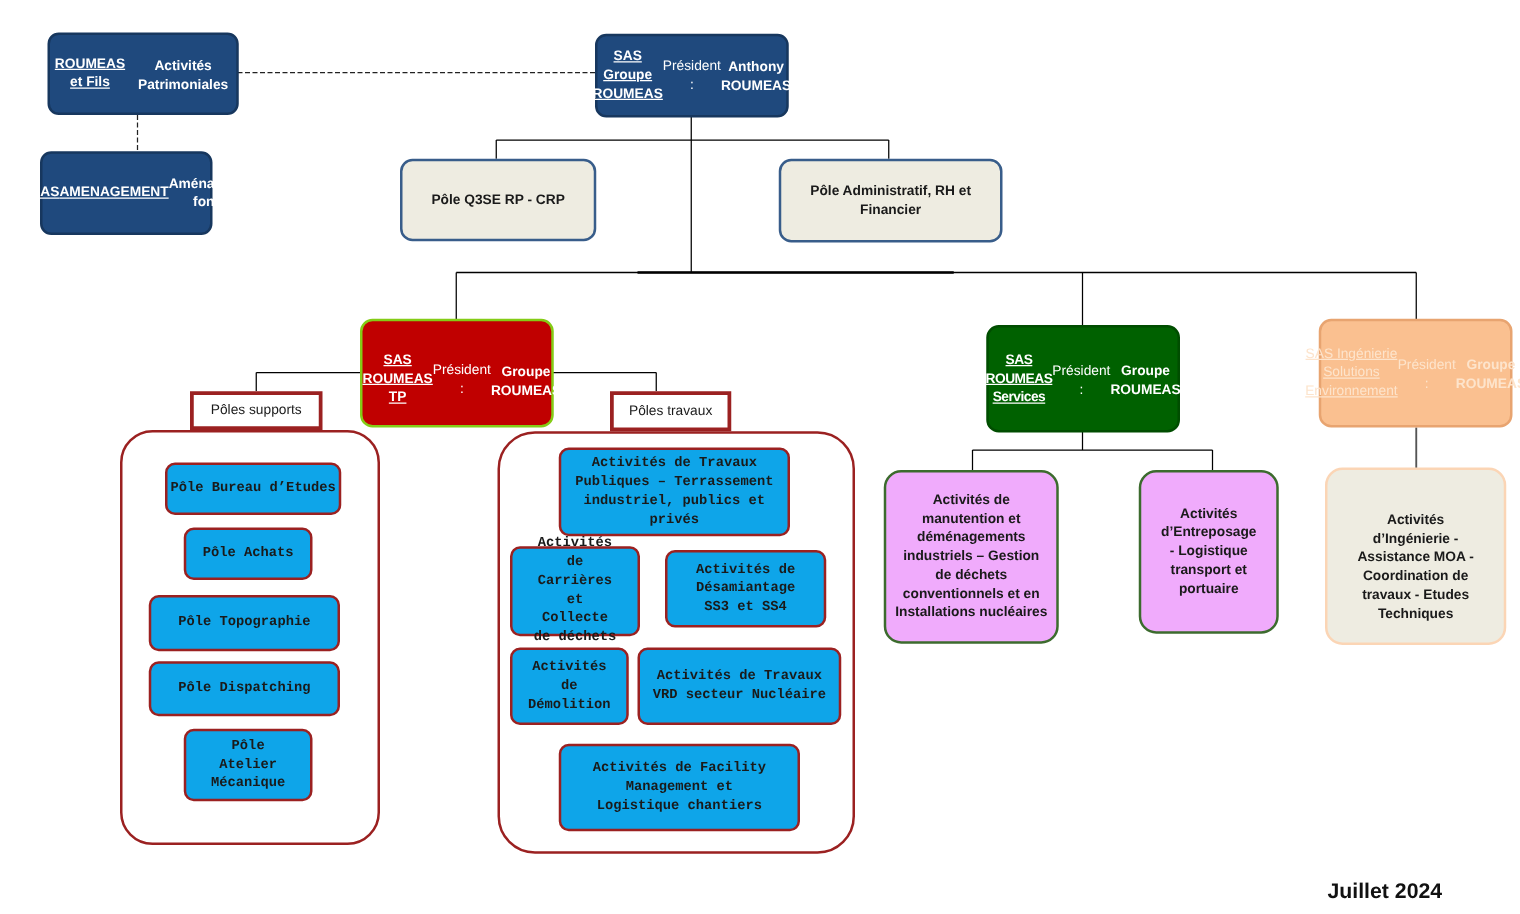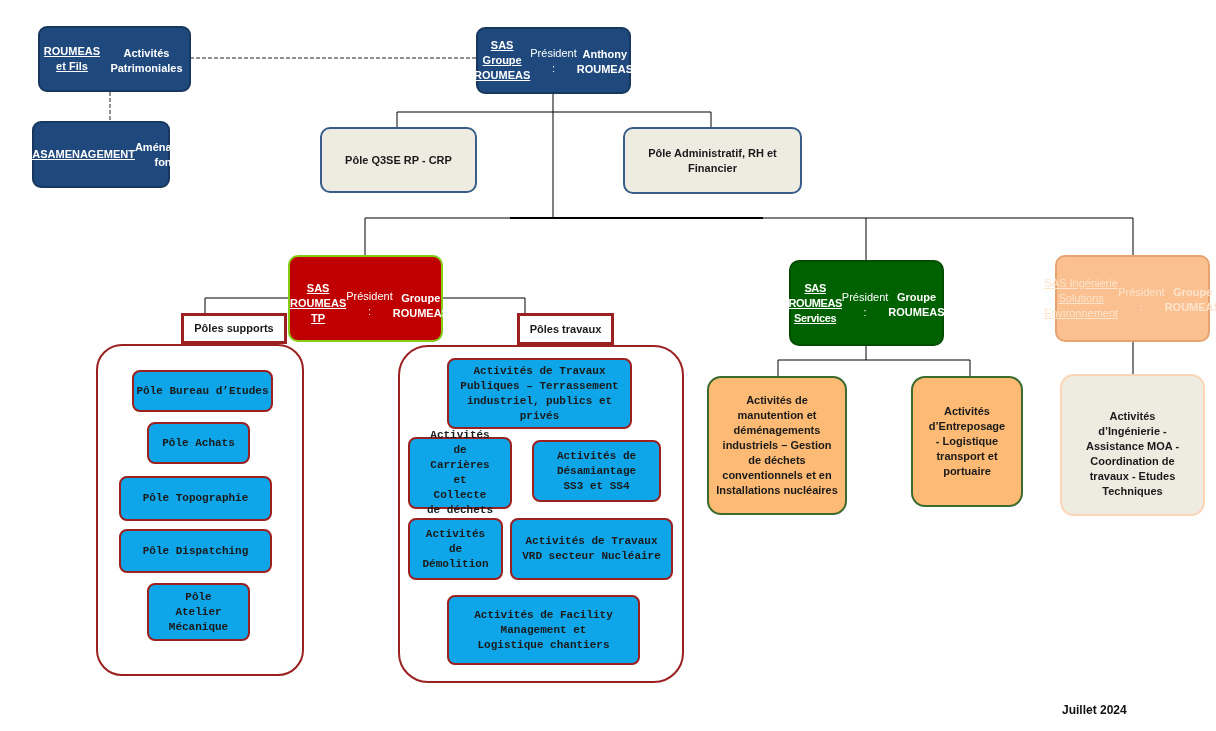--- a/index.html
+++ b/index.html
@@ -7,29 +7,29 @@
          font-family: "Liberation Sans", sans-serif; }
   .box { position: absolute; box-sizing: border-box; display: flex; 
          align-items: center; justify-content: center; text-align: center;
          font-size: 11px; font-weight: bold; line-height: 15px; }
   .blue { background: #1f497d; color: #fff; border: 2px solid #17375e; border-radius: 9px; }
   .red-co { background: #c00000; color: #fff; border: 2px solid #84cc16; border-radius: 10px; }
   .green-co { background: #006100; color: #fff; border: 2px solid #004d00; border-radius: 10px; }
   .peach-co { background: #fac090; color: #fde4cc; border: 2px solid #e8a470; border-radius: 10px; font-weight: bold; }
   .pole-blue { background: #eeece1; color: #1a1a1a; border: 2.5px solid #385d8a; border-radius: 10px; font-weight: bold; }
   .pole-red { background: #0ea5e9; color: #1a1a1a; border: 2.5px solid #9b2121; border-radius: 8px; font-family: Liberation Mono, monospace; }
-  .pole-green { background: #fdba74; color: #1a1a1a; border: 2.5px solid #3c6b2e; border-radius: 14px; }
+  .pole-green { background: #f0abfc; color: #1a1a1a; border: 2.5px solid #3c6b2e; border-radius: 14px; }
   .pole-peach { background: #eeece1; color: #1a1a1a; border: 2.5px solid #fbd5b5; border-radius: 14px; }
-  .label-box { background: #fff; color: #1a1a1a; border: 3px solid #9b2121; font-weight: bold; margin-left: 29px; }
+  .label-box { background: #fff; color: #1a1a1a; border: 3px solid #9b2121; font-weight: normal; }
   .container { position: absolute; box-sizing: border-box; border: 2.5px solid #9b2121; border-radius: 26px; background: #fff; }
   .u { text-decoration: underline; }
   .pres { font-weight: normal; }
   .peach-co .pres { font-weight: bold; }
   svg.lines { position: absolute; left: 0; top: 0; }
-  .date { position: absolute; left: 1062px; top: 703px; font-size: 12px; font-weight: bold; color: #111;
+  .date { position: absolute; left: 1062px; top: 703px; font-size: 17px; font-weight: bold; color: #111;
           font-family: "Liberation Sans", sans-serif; }
 </style>
 </head>
 <body>
 
 <svg class="lines" width="1216" height="731">
 
   <line x1="190" y1="58" x2="476" y2="58" stroke="#222" stroke-width="1" stroke-dasharray="4,2"></line>
   <line x1="110" y1="92" x2="110" y2="121" stroke="#222" stroke-width="1" stroke-dasharray="4,2"></line>
 

